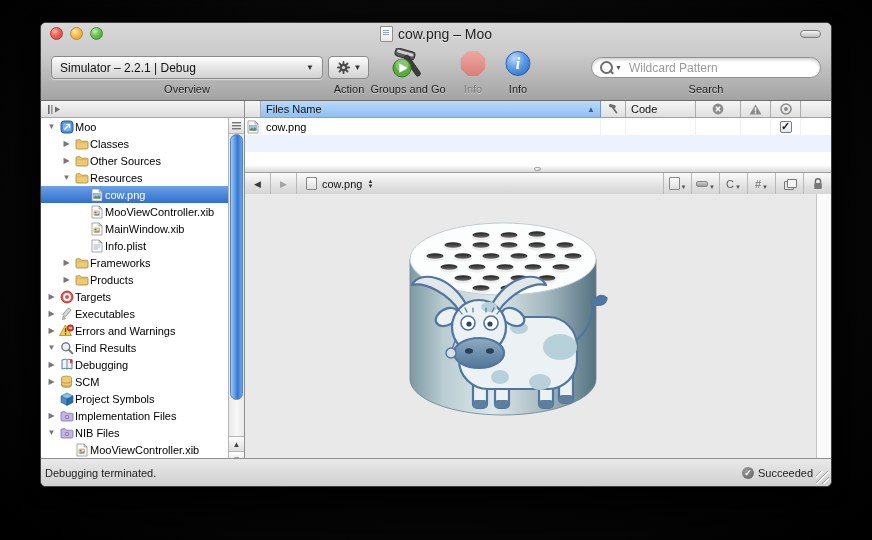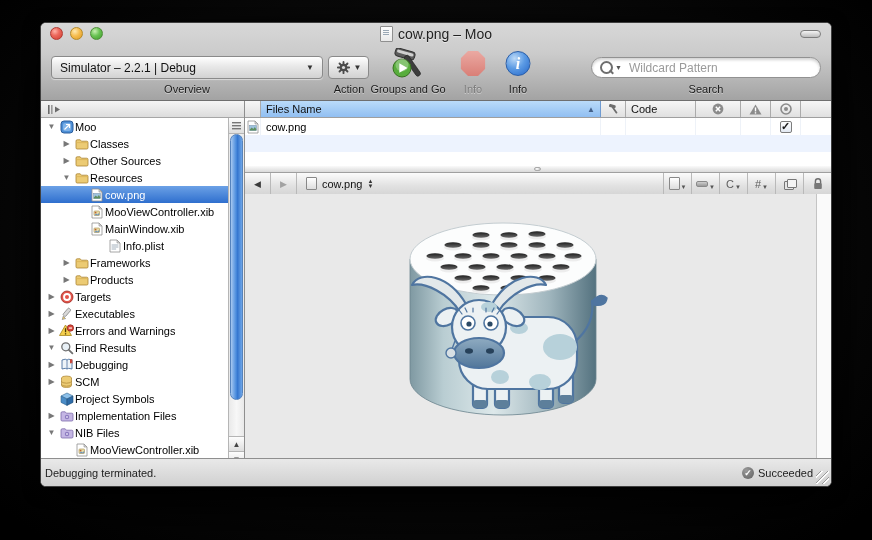--- a/index.html
+++ b/index.html
@@ -296,21 +296,21 @@
                 <svg width="12" height="14" viewBox="0 0 12 14">
                   <path d="M1 1 h7 l3 3 v9 h-10 z" fill="#fff" stroke="#8f8f8f" stroke-width=".8"></path>
                   <path d="M8 1 l3 3 h-3 z" fill="#d9d9d9" stroke="#8f8f8f" stroke-width=".6"></path>
                   <rect x="3" y="6" width="5.5" height="4.5" rx=".8" fill="#e8dca8" stroke="#a78f4a" stroke-width=".6"></rect>
                   <circle cx="4.6" cy="7.6" r=".9" fill="#c06030"></circle>
                   <path d="M3.4 10 l1.8 -1.6 1.4 1.2 1.6 -1.8 v2.4 h-4.8 z" fill="#6f94b8"></path>
                 </svg>
               </span>
               <span class="slabel">MainWindow.xib</span>
             </div>
-            <div class="side-row" style="padding-left: 52px;">
+            <div class="side-row" style="padding-left: 34px;">
               <span class="disc"></span>
               <span class="sicon">
                 <svg width="12" height="14" viewBox="0 0 12 14">
                   <path d="M1 1 h7 l3 3 v9 h-10 z" fill="#fff" stroke="#8f8f8f" stroke-width=".8"></path>
                   <path d="M8 1 l3 3 h-3 z" fill="#d9d9d9" stroke="#8f8f8f" stroke-width=".6"></path>
                   <path d="M2.6 6 h6.8 M2.6 8 h6.8 M2.6 10 h4.5" stroke="#9aa8b5" stroke-width=".9"></path>
                 </svg>
               </span>
               <span class="slabel">Info.plist</span>
             </div>

